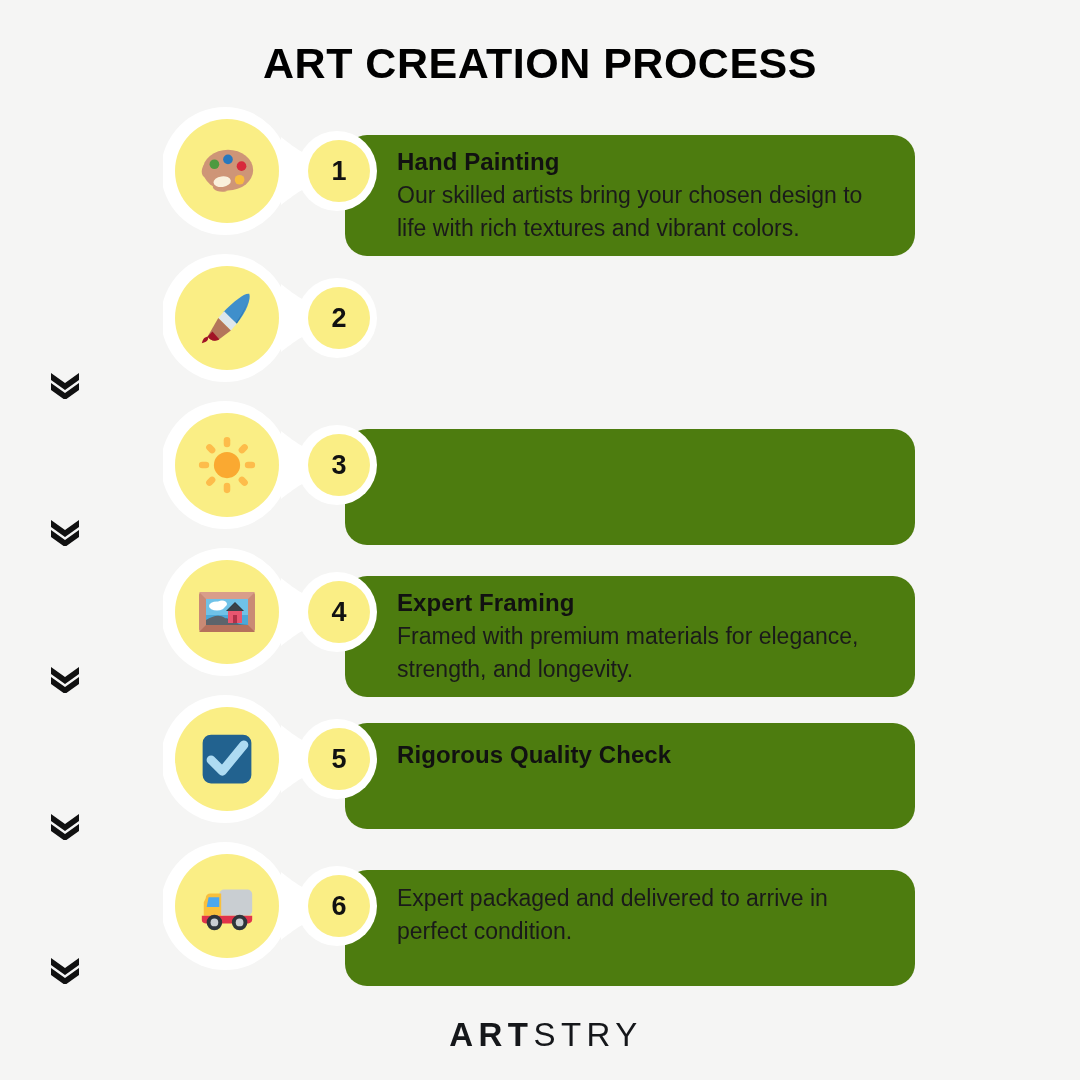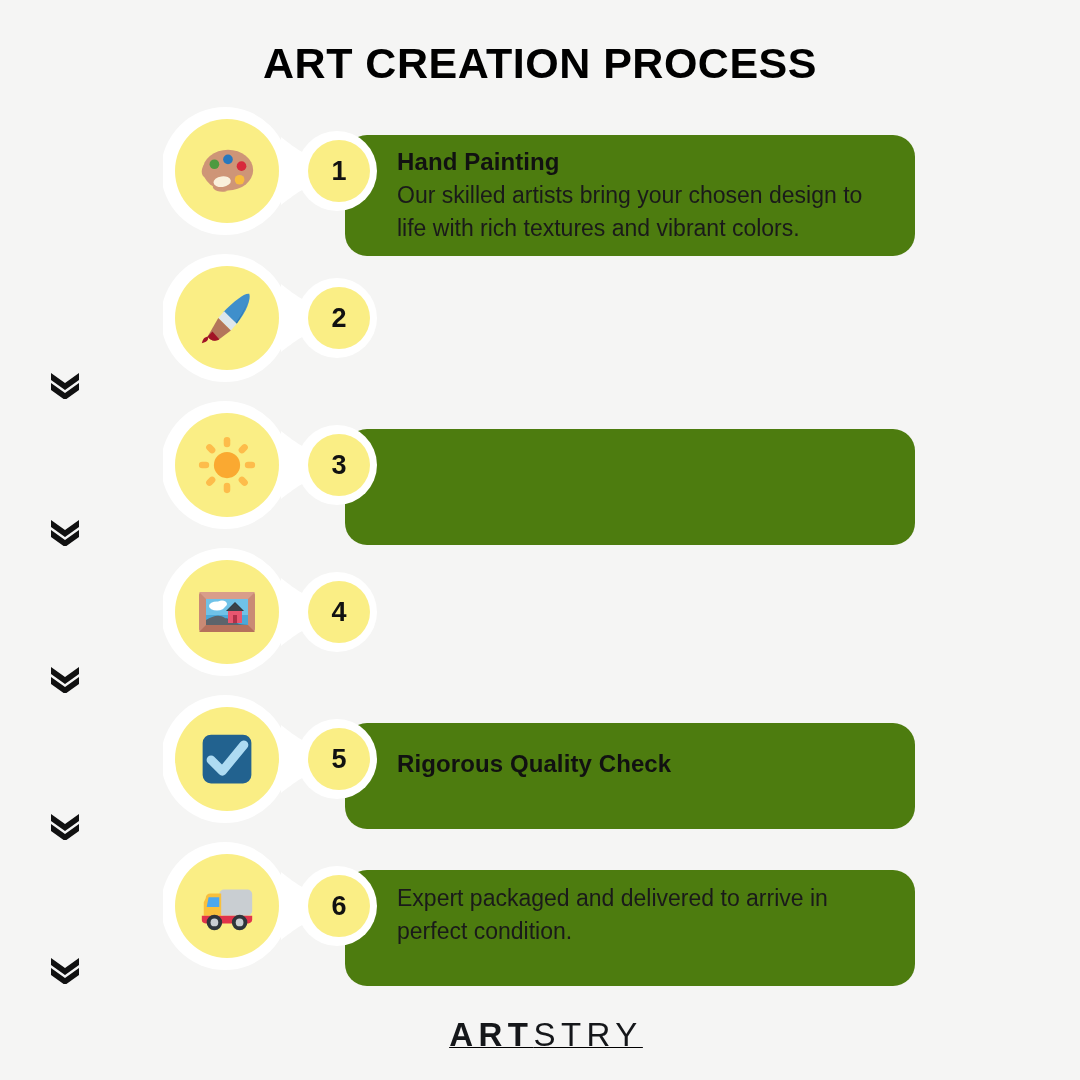--- a/index.html
+++ b/index.html
@@ -45,21 +45,21 @@
     top:15px;
     width:570px;
     min-height:116px;
     background:#4d7c0f;
     border-radius:22px;
     padding:12px 26px 12px 52px;
     margin-top:7px;
   }
   .card.single {
     min-height:106px;
-    padding-top:26px;
+    padding-top:17px;
   }
 
   .card-title {
     font-size:24px;
     font-weight:bold;
     color:#111111;
     letter-spacing:0.1px;
     line-height:1.25;
     margin-bottom:2px;
   }
@@ -124,21 +124,20 @@
     z-index:5;
   }
 
   
   .footer {
     position:absolute;
     left:12px; right:0;
     bottom:26px;
     text-align:center;
     white-space:nowrap;
-    text-decoration:underline;
   }
   .logo-bold {
     font-size:33px;
     font-weight:bold;
     letter-spacing:5.5px;
     color:#15171A;
   }
   .logo-light {
     font-size:33px;
     font-weight:300;
@@ -240,20 +239,24 @@
 
     <div class="badge">3</div>
   </div>
 
   <svg class="chevron" style="top:550px" viewBox="0 0 34 30">
     <path d="M3,4 L17,14 L31,4 L31,11 L17,21 L3,11 Z" fill="#111111"></path>
     <path d="M3,14 L17,24 L31,14 L31,21 L17,31 L3,21 Z" fill="#111111"></path>
   </svg>
 
   <div class="step-row">
+    <div class="card">
+      <div class="card-title">Expert Framing</div>
+      <div class="card-desc">Framed with premium materials for elegance, strength, and longevity.</div>
+    </div>
 
     <svg class="connector" viewBox="0 0 230 128">
       <path d="M62,0 A64,64 0 1,0 62,128 A64,64 0 0,0 62,0 Z" fill="#FFFFFF"></path>
       <circle cx="174" cy="64" r="40" fill="#FFFFFF"></circle>
       <path d="M118,30 C134,42 138,46 152,50 L152,78 C138,82 134,86 118,98 Z" fill="#FFFFFF"></path>
     </svg>
 
     <div class="icon-circle">
       <svg width="64" height="64" viewBox="0 0 64 64">
         <rect x="4" y="12" width="56" height="40" rx="3" fill="#C98A75"></rect>

